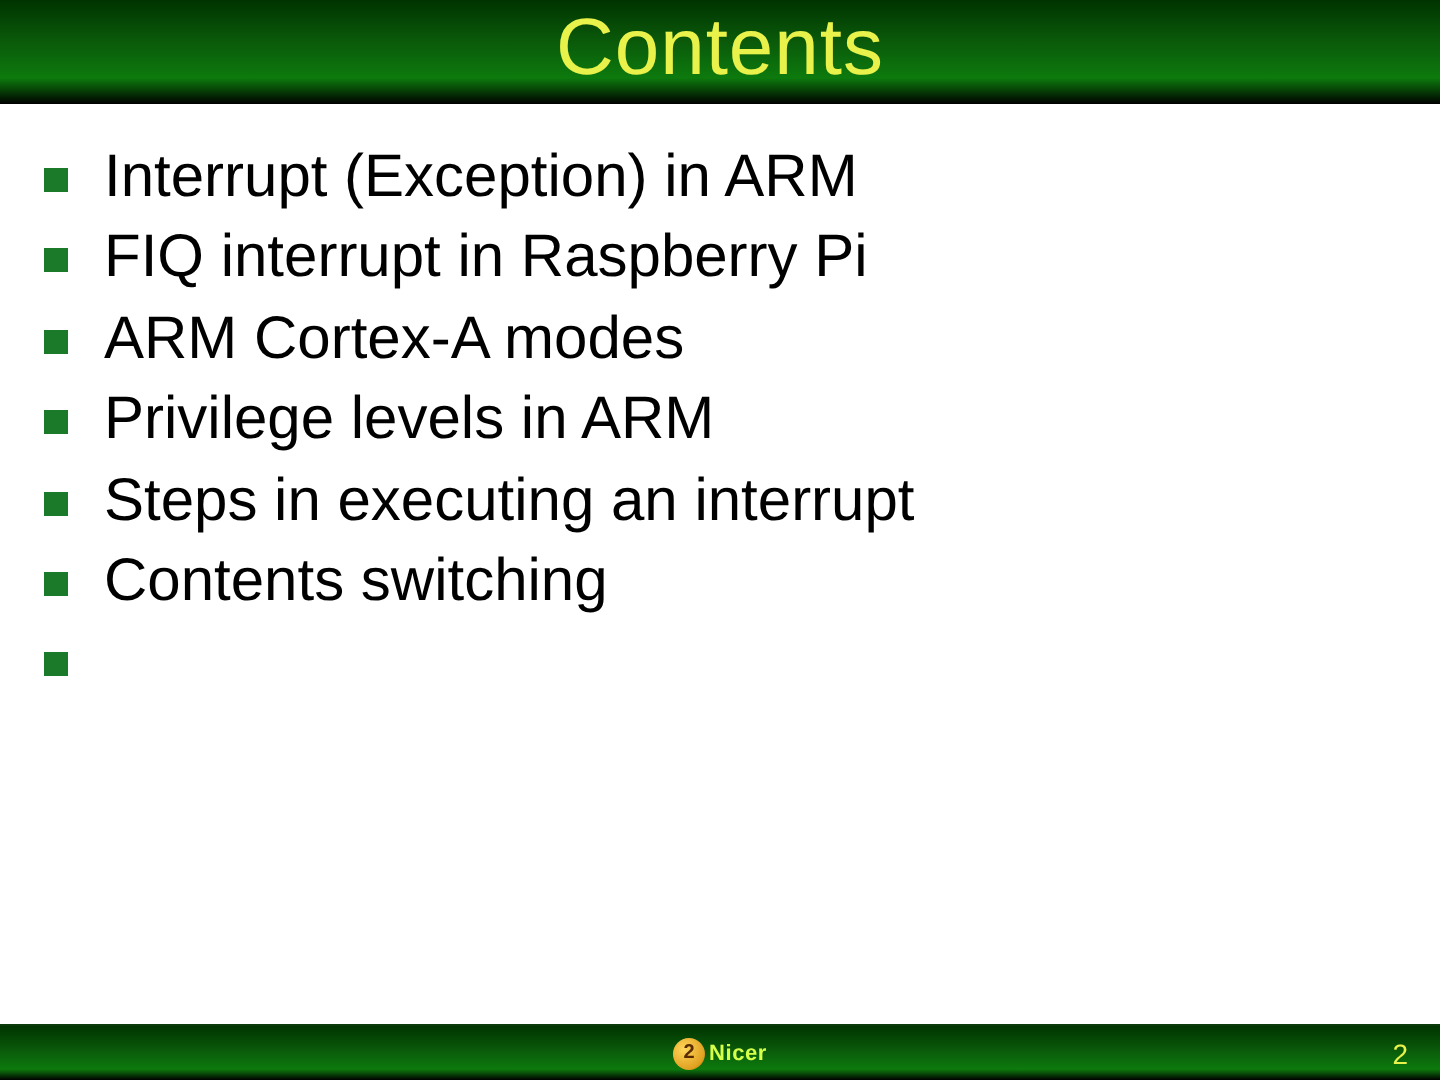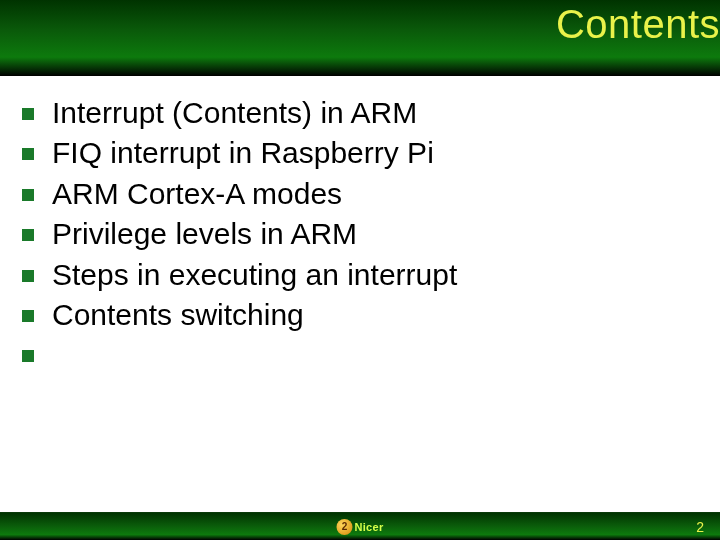--- a/index.html
+++ b/index.html
@@ -4,24 +4,24 @@
 <style>
   * { margin: 0; padding: 0; box-sizing: border-box; }
   html, body { width: 720px; height: 540px; overflow: hidden; }
   body {
     font-family: Verdana, Geneva, sans-serif;
     background: #ffffff;
     position: relative;
   }
   .header-band {
     width: 100%;
-    height: 76px;
+    height: 52px;
     background: linear-gradient(to bottom, #003300 0%, #0a5a0a 40%, #0d7a0d 75%, #000000 100%);
     display: flex;
-    justify-content: flex-end;
+    justify-content: center;
     align-items: flex-start;
     padding-top: 2px;
   }
   .title {
     color: #e9f24a;
     font-size: 40px;
     font-weight: 400;
     letter-spacing: 0.5px;
   }
   .content {
@@ -96,21 +96,21 @@
 </head>
 <body>
 
 <div class="header-band">
   <div class="title">Contents</div>
 </div>
 
 <div class="content">
   <div class="item">
     <div class="bullet"></div>
-    <div class="item-text">Interrupt (Contents) in ARM</div>
+    <div class="item-text">Interrupt (Exception) in ARM</div>
   </div>
   <div class="item">
     <div class="bullet"></div>
     <div class="item-text">FIQ interrupt in Raspberry Pi</div>
   </div>
   <div class="item">
     <div class="bullet"></div>
     <div class="item-text">ARM Cortex-A modes</div>
   </div>
   <div class="item">

